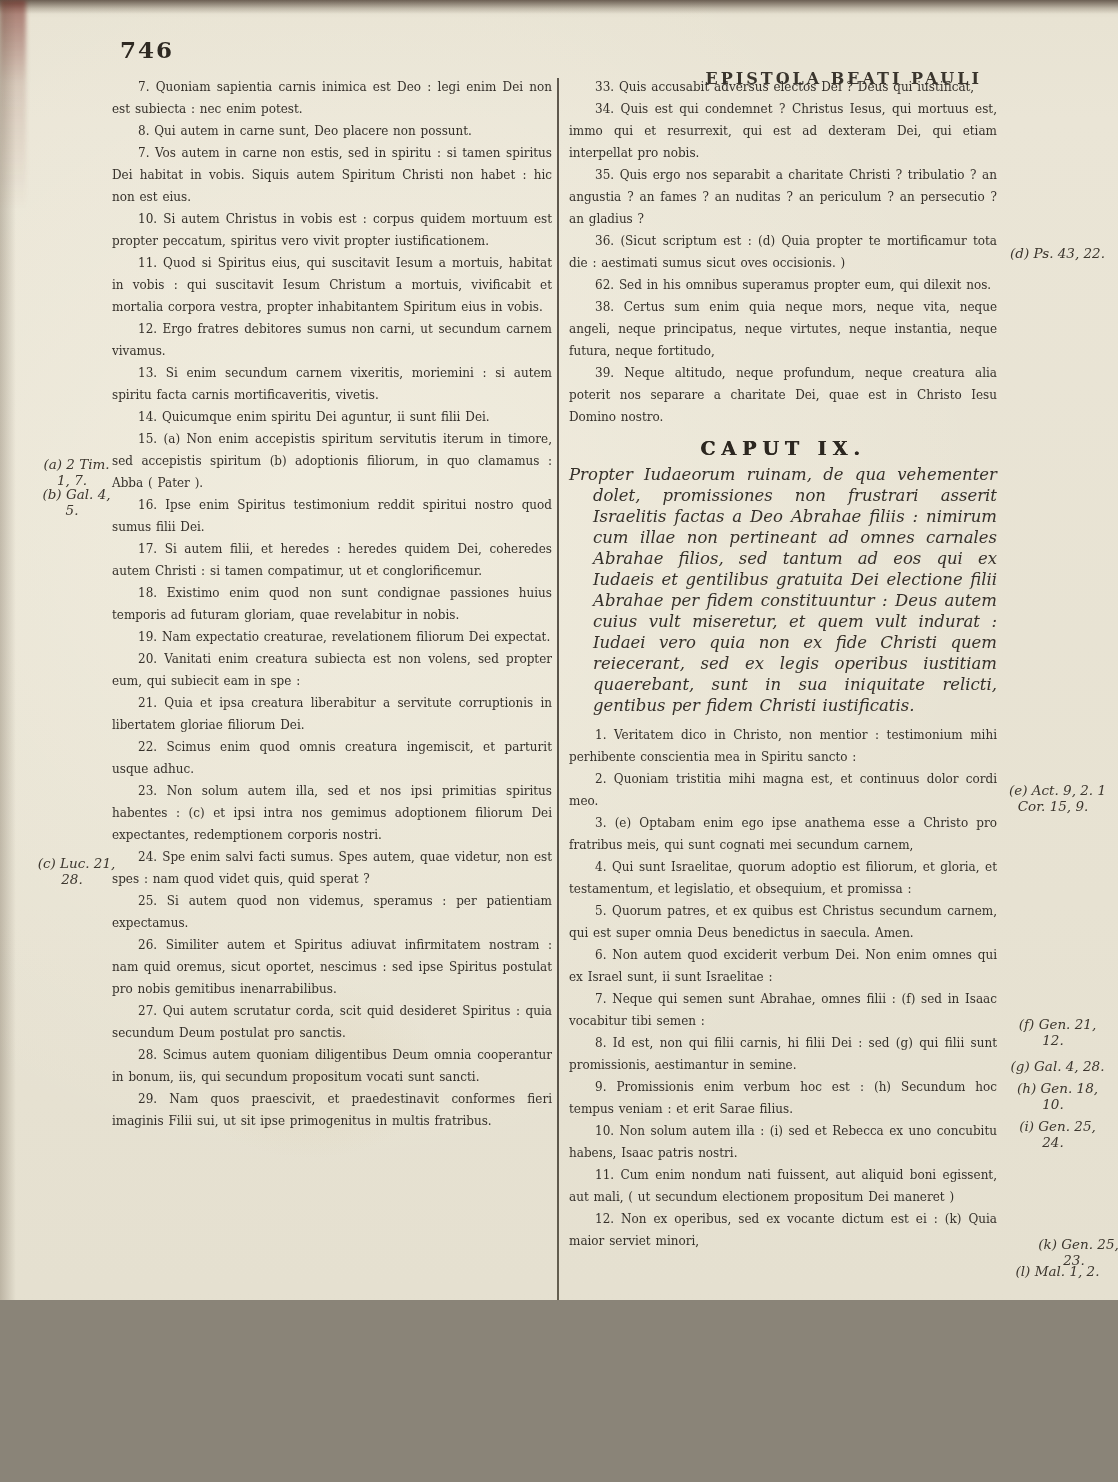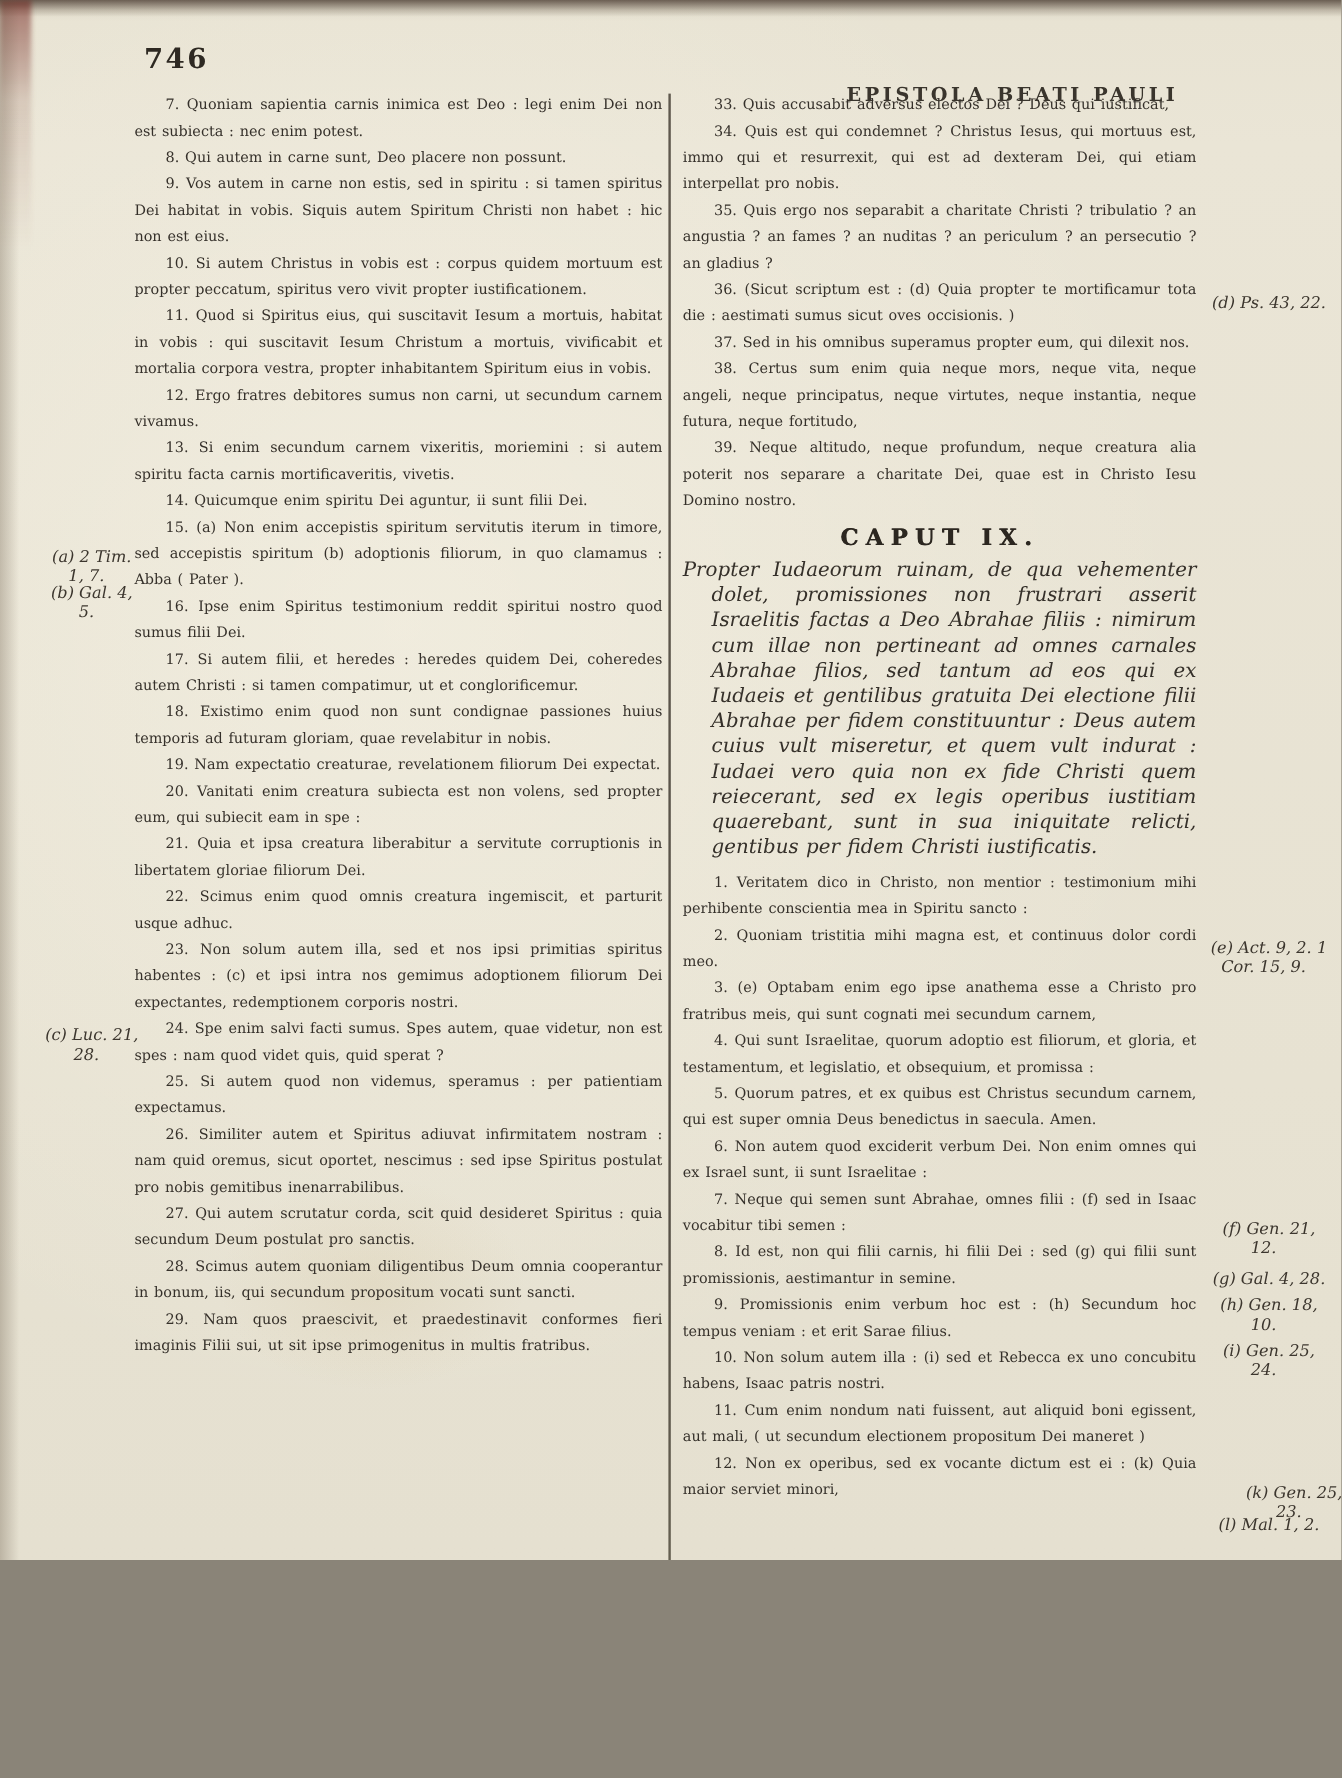--- a/index.html
+++ b/index.html
@@ -81,21 +81,21 @@
 <div class="page">
   <div class="corner-mark"></div>
   <div class="stain"></div>
 
   <div class="pagenum">746</div>
   <div class="running-title">EPISTOLA BEATI PAULI</div>
 
   <div class="col col-left">
       <p class="verse">7. Quoniam sapientia carnis inimica est Deo : legi enim Dei non est subiecta : nec enim potest.</p>
       <p class="verse">8. Qui autem in carne sunt, Deo placere non possunt.</p>
-      <p class="verse">9. Vos autem in carne non estis, sed in spiritu : si tamen spiritus Dei habitat in vobis. Siquis autem Spiritum Christi non habet : hic non est eius.</p>
+      <p class="verse">7. Vos autem in carne non estis, sed in spiritu : si tamen spiritus Dei habitat in vobis. Siquis autem Spiritum Christi non habet : hic non est eius.</p>
       <p class="verse">10. Si autem Christus in vobis est : corpus quidem mortuum est propter peccatum, spiritus vero vivit propter iustificationem.</p>
       <p class="verse">11. Quod si Spiritus eius, qui suscitavit Iesum a mortuis, habitat in vobis : qui suscitavit Iesum Christum a mortuis, vivificabit et mortalia corpora vestra, propter inhabitantem Spiritum eius in vobis.</p>
       <p class="verse">12. Ergo fratres debitores sumus non carni, ut secundum carnem vivamus.</p>
       <p class="verse">13. Si enim secundum carnem vixeritis, moriemini : si autem spiritu facta carnis mortificaveritis, vivetis.</p>
       <p class="verse">14. Quicumque enim spiritu Dei aguntur, ii sunt filii Dei.</p>
       <p class="verse">15. (a) Non enim accepistis spiritum servitutis iterum in timore, sed accepistis spiritum (b) adoptionis filiorum, in quo clamamus : Abba ( Pater ).</p>
       <p class="verse">16. Ipse enim Spiritus testimonium reddit spiritui nostro quod sumus filii Dei.</p>
       <p class="verse">17. Si autem filii, et heredes : heredes quidem Dei, coheredes autem Christi : si tamen compatimur, ut et conglorificemur.</p>
       <p class="verse">18. Existimo enim quod non sunt condignae passiones huius temporis ad futuram gloriam, quae revelabitur in nobis.</p>
       <p class="verse">19. Nam expectatio creaturae, revelationem filiorum Dei expectat.</p>
@@ -109,21 +109,21 @@
       <p class="verse">27. Qui autem scrutatur corda, scit quid desideret Spiritus : quia secundum Deum postulat pro sanctis.</p>
       <p class="verse">28. Scimus autem quoniam diligentibus Deum omnia cooperantur in bonum, iis, qui secundum propositum vocati sunt sancti.</p>
       <p class="verse">29. Nam quos praescivit, et praedestinavit conformes fieri imaginis Filii sui, ut sit ipse primogenitus in multis fratribus.</p>
     </div>
   <div class="divider"></div>
   <div class="col col-right">
       <p class="verse">33. Quis accusabit adversus electos Dei ? Deus qui iustificat,</p>
       <p class="verse">34. Quis est qui condemnet ? Christus Iesus, qui mortuus est, immo qui et resurrexit, qui est ad dexteram Dei, qui etiam interpellat pro nobis.</p>
       <p class="verse">35. Quis ergo nos separabit a charitate Christi ? tribulatio ? an angustia ? an fames ? an nuditas ? an periculum ? an persecutio ? an gladius ?</p>
       <p class="verse">36. (Sicut scriptum est : (d) Quia propter te mortificamur tota die : aestimati sumus sicut oves occisionis. )</p>
-      <p class="verse">37. Sed in his omnibus superamus propter eum, qui dilexit nos.</p>
+      <p class="verse">62. Sed in his omnibus superamus propter eum, qui dilexit nos.</p>
       <p class="verse">38. Certus sum enim quia neque mors, neque vita, neque angeli, neque principatus, neque virtutes, neque instantia, neque futura, neque fortitudo,</p>
       <p class="verse">39. Neque altitudo, neque profundum, neque creatura alia poterit nos separare a charitate Dei, quae est in Christo Iesu Domino nostro.</p>
       <div class="chapter-heading">CAPUT IX.</div>
       <p class="argument">Propter Iudaeorum ruinam, de qua vehementer dolet, promissiones non frustrari asserit Israelitis factas a Deo Abrahae filiis : nimirum cum illae non pertineant ad omnes carnales Abrahae filios, sed tantum ad eos qui ex Iudaeis et gentilibus gratuita Dei electione filii Abrahae per fidem constituuntur : Deus autem cuius vult miseretur, et quem vult indurat : Iudaei vero quia non ex fide Christi quem reiecerant, sed ex legis operibus iustitiam quaerebant, sunt in sua iniquitate relicti, gentibus per fidem Christi iustificatis.</p>
       <p class="verse">1. Veritatem dico in Christo, non mentior : testimonium mihi perhibente conscientia mea in Spiritu sancto :</p>
       <p class="verse">2. Quoniam tristitia mihi magna est, et continuus dolor cordi meo.</p>
       <p class="verse">3. (e) Optabam enim ego ipse anathema esse a Christo pro fratribus meis, qui sunt cognati mei secundum carnem,</p>
       <p class="verse">4. Qui sunt Israelitae, quorum adoptio est filiorum, et gloria, et testamentum, et legislatio, et obsequium, et promissa :</p>
       <p class="verse">5. Quorum patres, et ex quibus est Christus secundum carnem, qui est super omnia Deus benedictus in saecula. Amen.</p>
       <p class="verse">6. Non autem quod exciderit verbum Dei. Non enim omnes qui ex Israel sunt, ii sunt Israelitae :</p>

